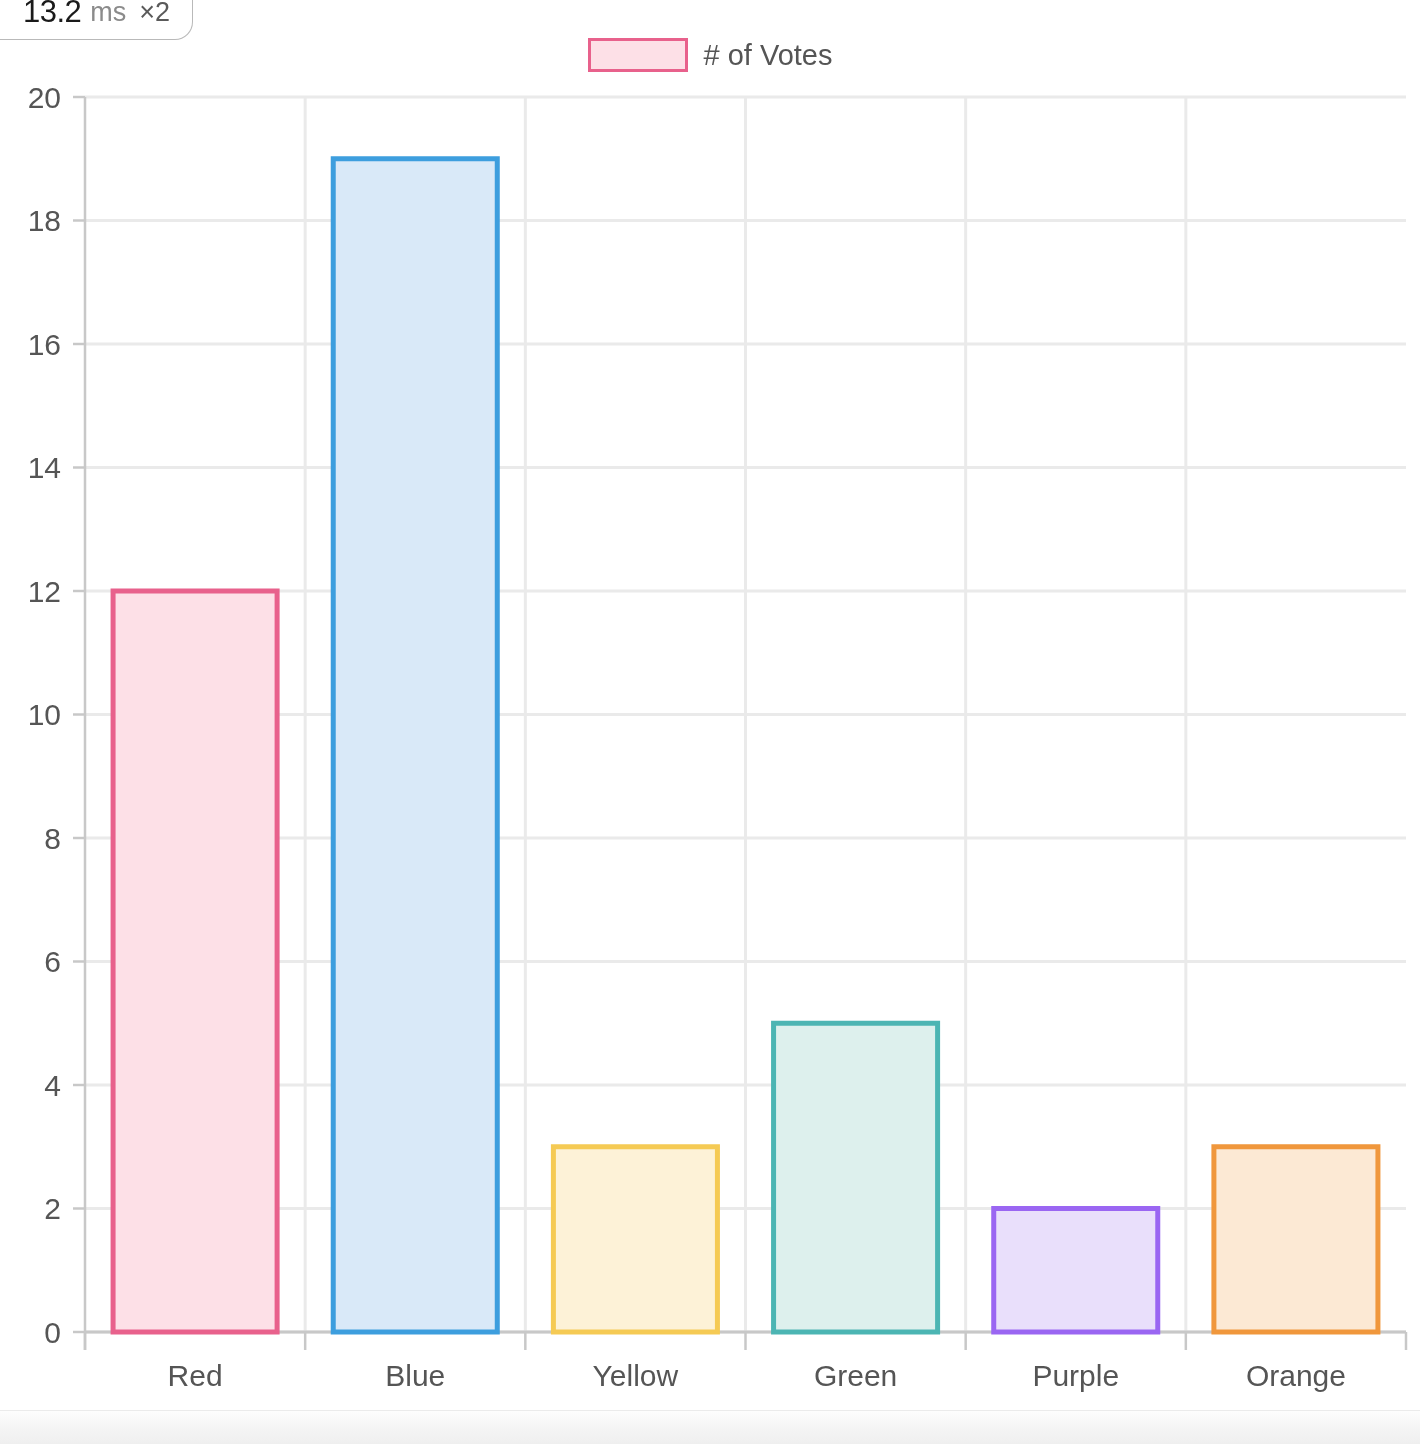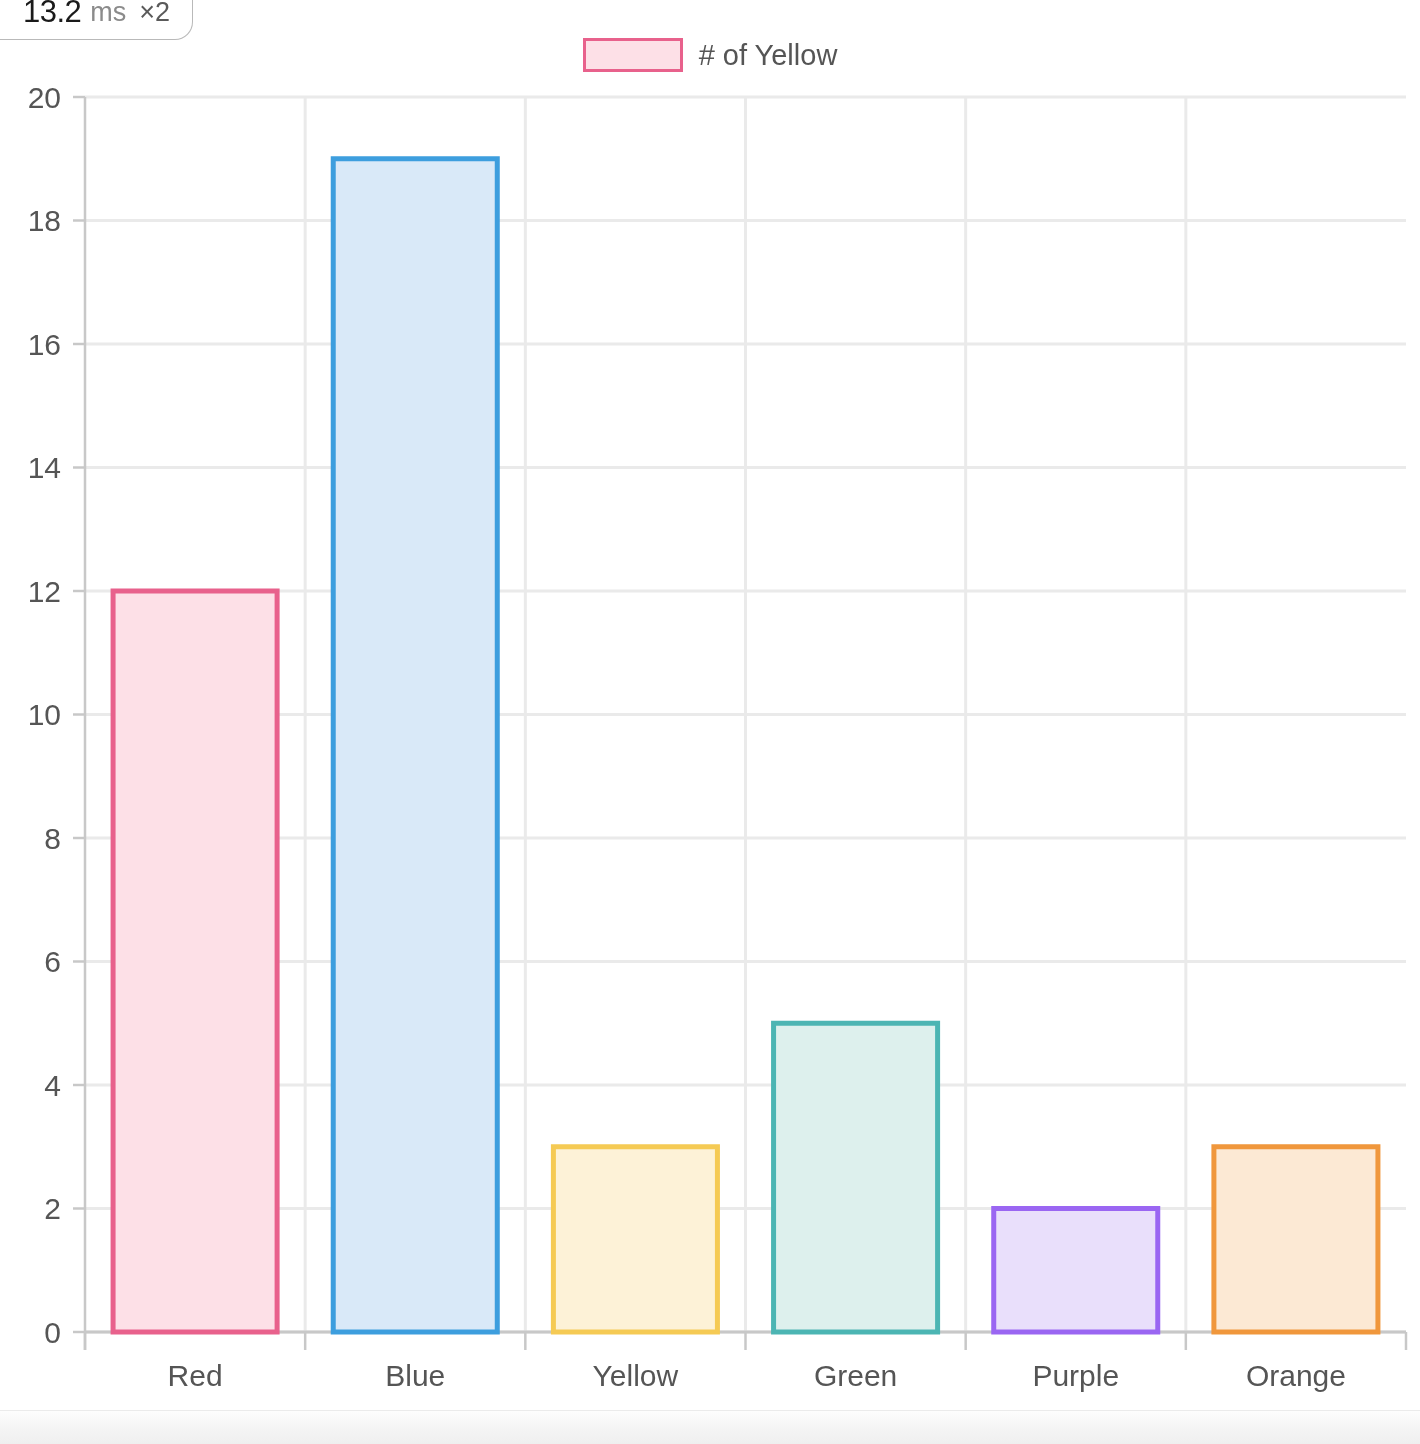--- a/index.html
+++ b/index.html
@@ -193,21 +193,21 @@
         <text x="1075.75" y="1364" class="xtick-label">Purple</text>
         <text x="1295.9166666666665" y="1364" class="xtick-label">Orange</text>
       </g>
   </svg>
 
 </div>
 
 <div id="legend">
   <div class="legend-item">
     <span class="legend-swatch" style="background: rgb(253, 224, 231); border: 3px solid rgb(232, 97, 140);"></span>
-    <span class="legend-label"># of Yellow</span>
+    <span class="legend-label"># of Votes</span>
   </div>
 </div>
 
 <div id="perf-badge">
   <span class="pb-value">13.2</span>
   <span class="pb-unit">ms</span>
   <span class="pb-mult">×2</span>
 </div>
 
 <div id="bottom-strip"></div>

